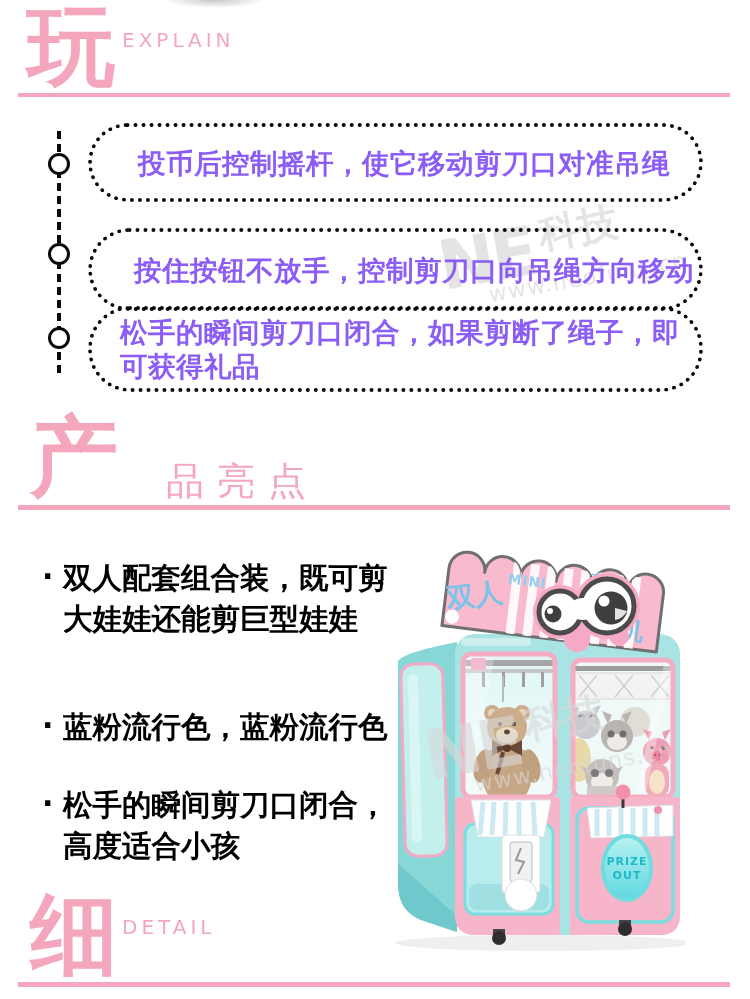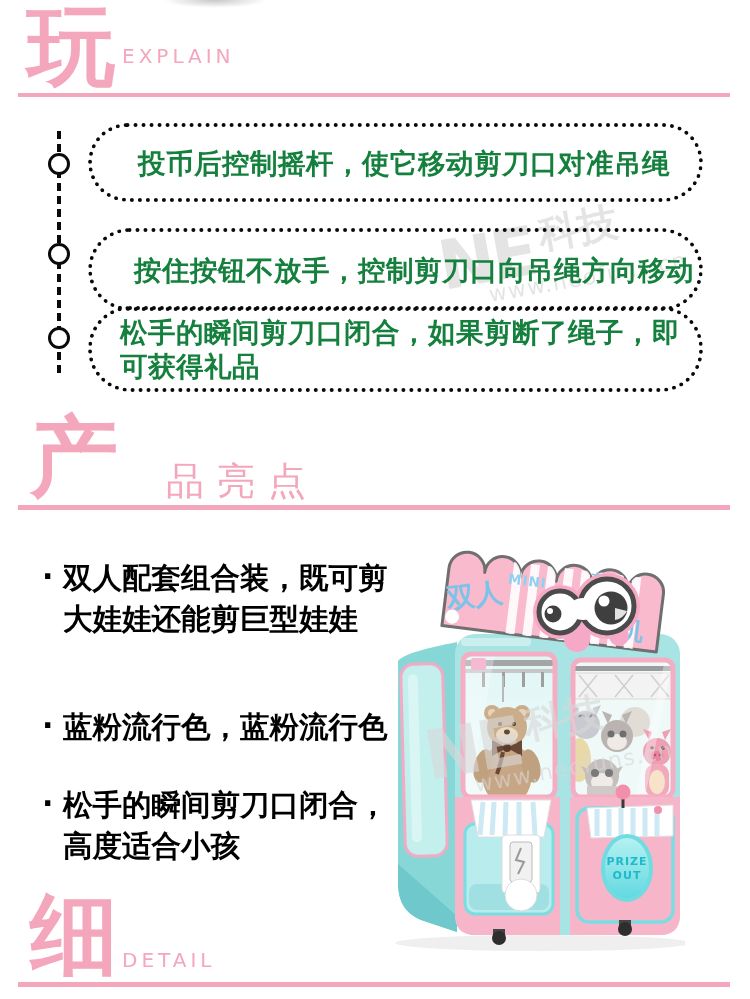--- a/index.html
+++ b/index.html
@@ -14,36 +14,36 @@
   
   .top-shadow{position:absolute;left:163px;top:0;width:104px;height:8px;
     background:radial-gradient(ellipse at 50% 0,rgba(0,0,0,.22),rgba(0,0,0,0) 70%);}
 
   
   .h-big{position:absolute;color:var(--pink);font-size:88px;line-height:1;font-weight:800;}
   .h-eyebrow{position:absolute;color:var(--pink);font-size:20px;letter-spacing:4px;font-weight:400;}
   .h-rest{position:absolute;color:var(--pink);font-size:38px;letter-spacing:13px;font-weight:400;}
   .h-line{position:absolute;left:18px;width:712px;background:var(--pink);}
 
-  .s1-big{left:27px;top:3px;}   .s1-eyebrow{left:122px;top:44px;} .s1-rest{left:121px;top:45px;} .s1-line{top:93px;height:4px;}
+  .s1-big{left:27px;top:3px;}   .s1-eyebrow{left:122px;top:28px;} .s1-rest{left:121px;top:45px;} .s1-line{top:93px;height:4px;}
   .s2-big{left:30px;top:413px;} .s2-eyebrow{left:123px;top:437px;}.s2-rest{left:122px;top:456px;margin-left:44px;}.s2-line{top:505px;height:5px;}
-  .s3-big{left:30px;top:891px;} .s3-eyebrow{left:122px;top:915px;margin-top:33px;}.s3-rest{left:121px;top:933px;}.s3-line{top:982px;height:5px;}
+  .s3-big{left:30px;top:891px;} .s3-eyebrow{left:122px;top:915px;}.s3-rest{left:121px;top:933px;}.s3-line{top:982px;height:5px;}
 
   
   .tl-line{position:absolute;left:57px;top:131px;width:4px;height:247px;z-index:1;
     background:repeating-linear-gradient(to bottom,var(--ink) 0 8px,transparent 8px 13px);}
   .tl-dot{position:absolute;left:48px;width:16px;height:16px;border:3.5px solid var(--ink);
     border-radius:50%;background:#fff;z-index:2;}
   .tl-dot1{top:153px;} .tl-dot2{top:243px;} .tl-dot3{top:327px;}
 
   
   .step{position:absolute;left:88px;width:615px;box-sizing:border-box;z-index:2;
     border:4.5px dotted var(--ink);border-radius:42px;background:transparent;
     display:flex;flex-direction:column;justify-content:center;
-    color:#15803d;font-weight:700;font-size:27.5px;letter-spacing:.5px;line-height:34px;}
+    color:#8b5cf6;font-weight:700;font-size:27.5px;letter-spacing:.5px;line-height:34px;}
   .step1{top:123px;height:79px;padding-left:46px;}
   .step2{top:228px;height:83px;padding-left:42px;justify-content:center;}
   .step3{top:306px;height:86px;padding-left:28px;}
 
   
   .bullet{position:absolute;left:42px;color:#000;font-weight:700;font-size:29.5px;line-height:41px;z-index:2;}
   .bullet .marker{position:absolute;left:0;top:-2px;font-size:30px;}
   .bullet .lines{padding-left:21px;}
   .b1{top:558px;} .b2{top:707px;} .b3{top:785px;}
 

